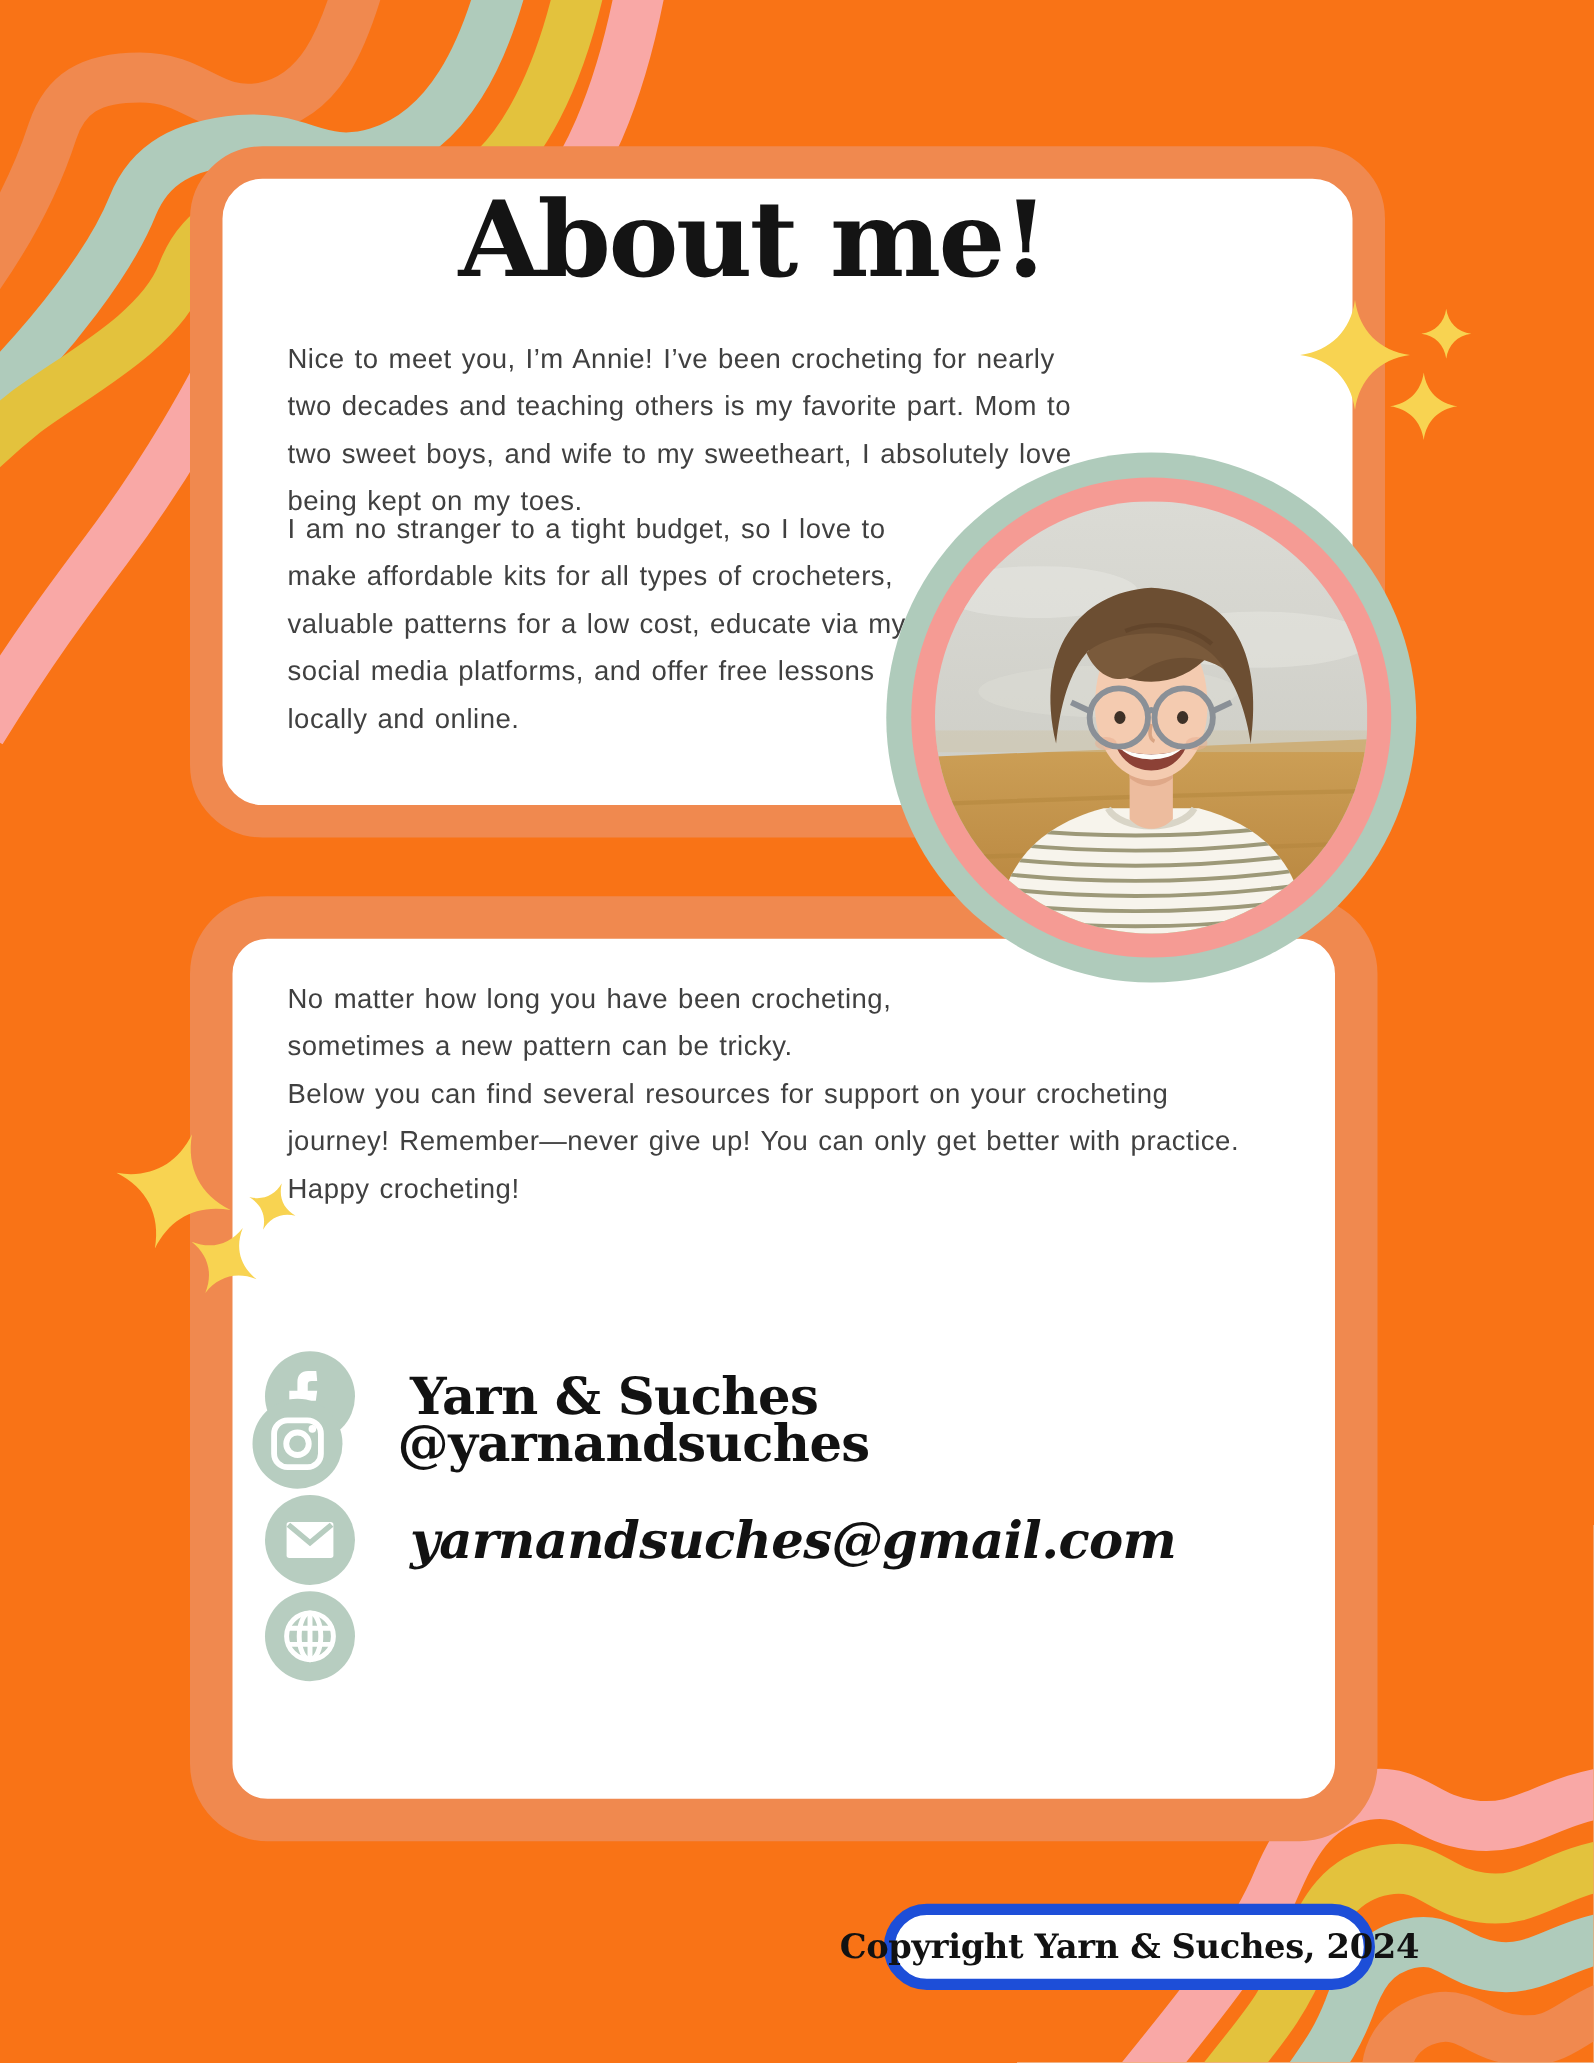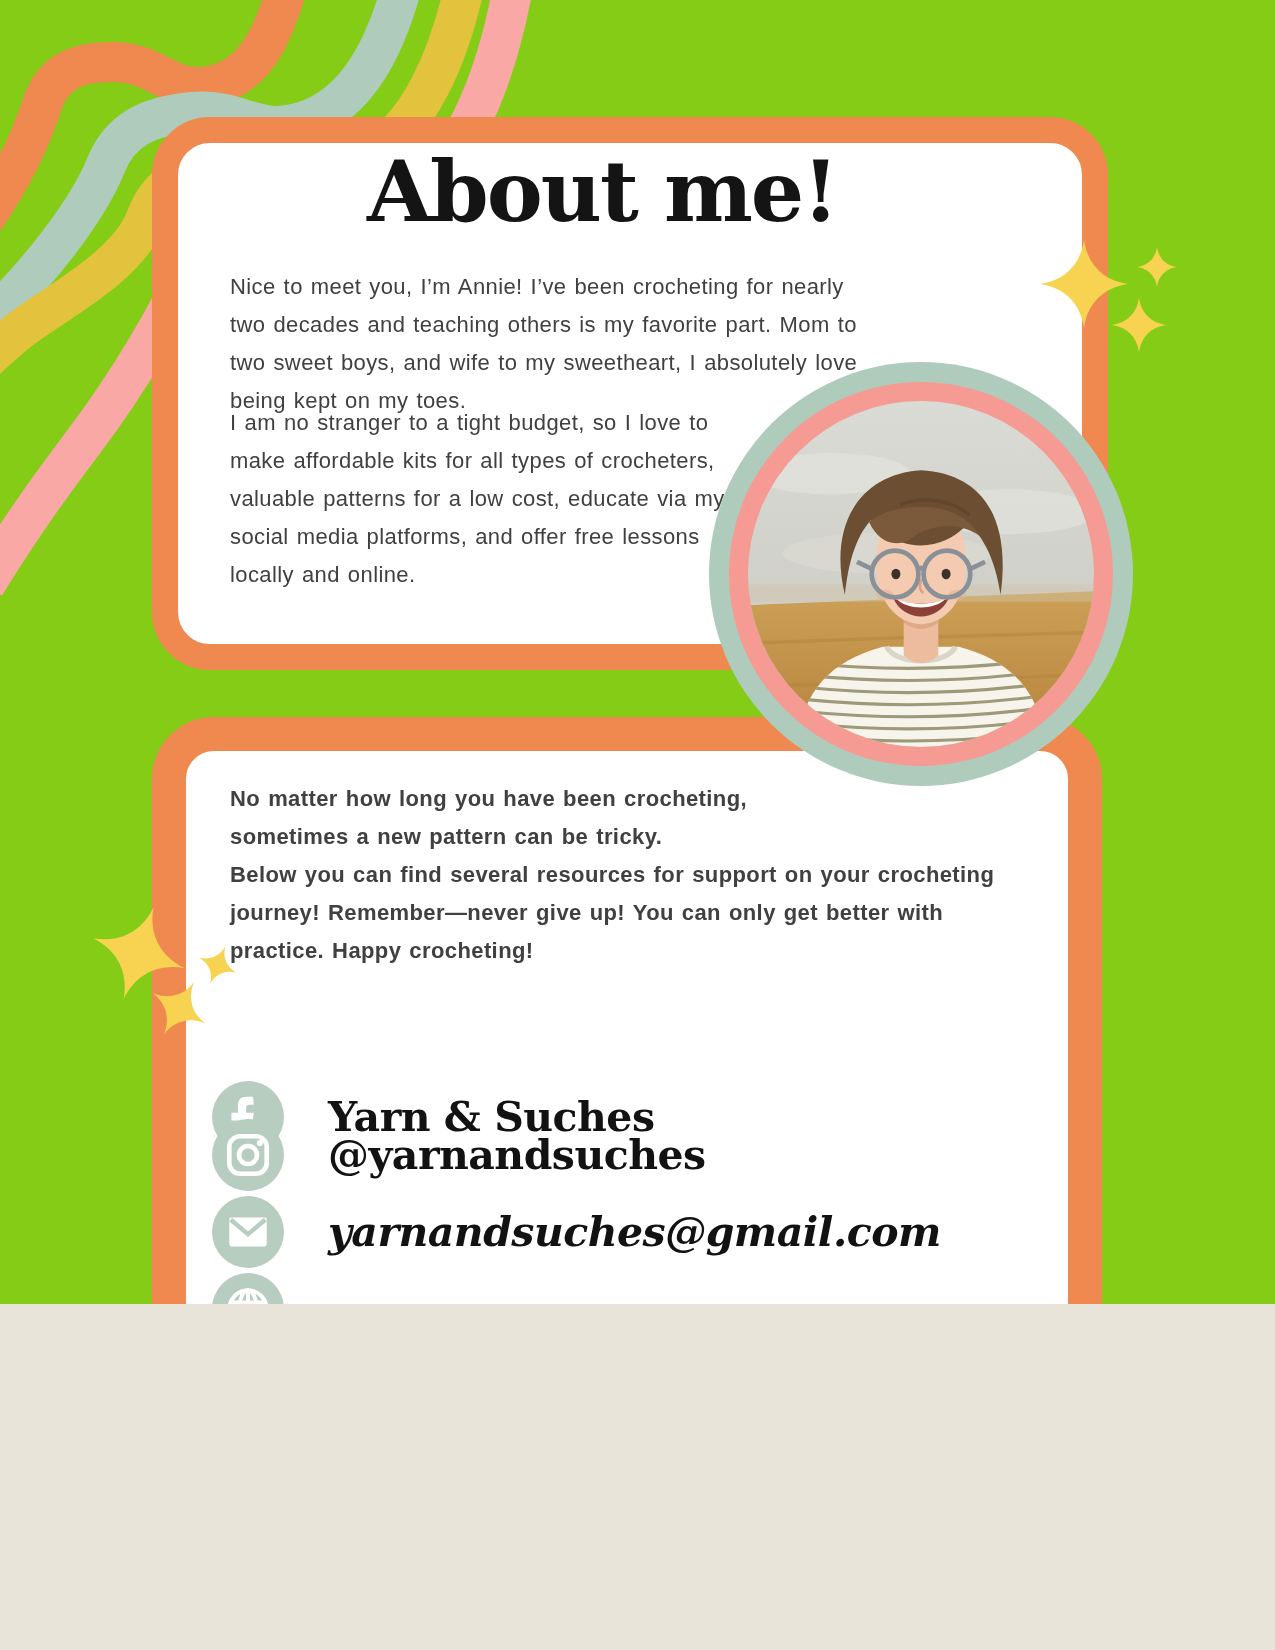--- a/index.html
+++ b/index.html
@@ -1,16 +1,16 @@
 <!DOCTYPE html>
 <html><head>
 <meta charset="utf-8">
 <style>
   html,body{margin:0;padding:0;background:#e8e4da;}
-  .page{position:relative;width:1275px;height:1304px;background:#84cc16;overflow:hidden;
+  .page{position:relative;width:1275px;height:1650px;background:#f97316;overflow:hidden;
         font-family:"Liberation Sans",sans-serif;}
   .abs{position:absolute;}
   .deco{z-index:0;}
   .card{position:absolute;background:#ffffff;border:26px solid #F0894F;border-radius:58px;
         box-sizing:border-box;z-index:1;}
   .page-title{font-family:"DejaVu Serif",serif;font-weight:700;color:#141414;font-size:84px;
         letter-spacing:-2px;text-align:center;z-index:2;}
   .body-text{font-size:22px;line-height:38px;color:#404040;letter-spacing:.4px;word-spacing:1.5px;
         white-space:pre-line;z-index:2;}
   .photo-ring-outer{position:absolute;width:424px;height:424px;border-radius:50%;
@@ -52,21 +52,21 @@
   <div class="card" style="left:152px;top:117px;width:956px;height:553px;"></div>
 
   <div class="abs page-title" style="left:152px;top:142px;width:900px;">About me!</div>
 
   <div class="abs body-text" style="left:230px;top:268px;width:648px;">Nice to meet you, I’m Annie!  I’ve been crocheting for nearly two decades and teaching others is my favorite part.  Mom to two sweet boys, and wife to my sweetheart, I absolutely love being kept on my toes.</div>
 
   <div class="abs body-text" style="left:230px;top:404px;width:520px;">I am no stranger to a tight budget, so I love to make affordable kits for all types of crocheters, valuable patterns for a low cost, educate via my social media platforms, and offer free lessons locally and online.</div>
 
   <div class="card" style="left:152px;top:717px;width:950px;height:756px;border-width:34px;border-radius:62px;"></div>
 
-  <div class="abs body-text" style="left:230px;top:780px;width:765px;font-weight:bold;">No matter how long you have been crocheting,
+  <div class="abs body-text" style="left:230px;top:780px;width:765px;">No matter how long you have been crocheting,
 sometimes a new pattern can be tricky.
 Below you can find several resources for support on your crocheting journey! Remember—never give up! You can only get better with practice.  Happy crocheting!</div>
 
   <div class="photo-ring-outer" style="left:709px;top:362px;">
     <div class="photo-ring-inner">
       <div class="photo-clip">
         <svg width="346" height="346" viewBox="0 0 200 200">
           <defs>
             <linearGradient id="skyg" x1="0" y1="0" x2="0" y2="1">
               <stop offset="0" stop-color="#DBDBD5"></stop>
@@ -166,21 +166,21 @@
 
   <div class="contact-row" style="left:212px;top:1081px;">
     <div class="contact-icon">
       <svg width="72" height="72" viewBox="0 0 100 100">
         <path d="M57,22 h-9 c-8,0 -12,4.5 -12,12.5 v9.5 h-9 v11 h9 v25 h11.5 v-25 h9 l1.5,-11 h-10.5 v-7 c0,-3 1.2,-4 4.5,-4 h6 Z" fill="#ffffff"></path>
       </svg>
     </div>
     <div class="contact-label">Yarn &amp; Suches</div>
   </div>
 
-  <div class="contact-row" style="left:212px;top:1119px;justify-content:center;">
+  <div class="contact-row" style="left:202px;top:1119px;justify-content:center;">
     <div class="contact-icon">
       <svg width="72" height="72" viewBox="0 0 100 100" fill="none" stroke="#ffffff">
         <rect x="24" y="24" width="52" height="52" rx="15" stroke-width="6.5"></rect>
         <circle cx="50" cy="50" r="12.5" stroke-width="6.5"></circle>
         <circle cx="66.5" cy="33.5" r="4.2" fill="#ffffff" stroke="none"></circle>
       </svg>
     </div>
     <div class="contact-label">@yarnandsuches</div>
   </div>
 

